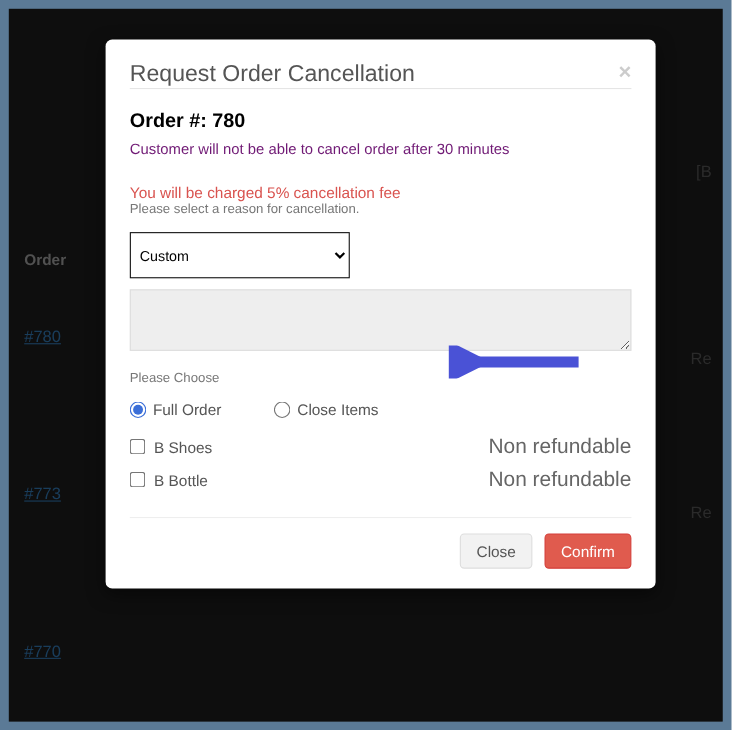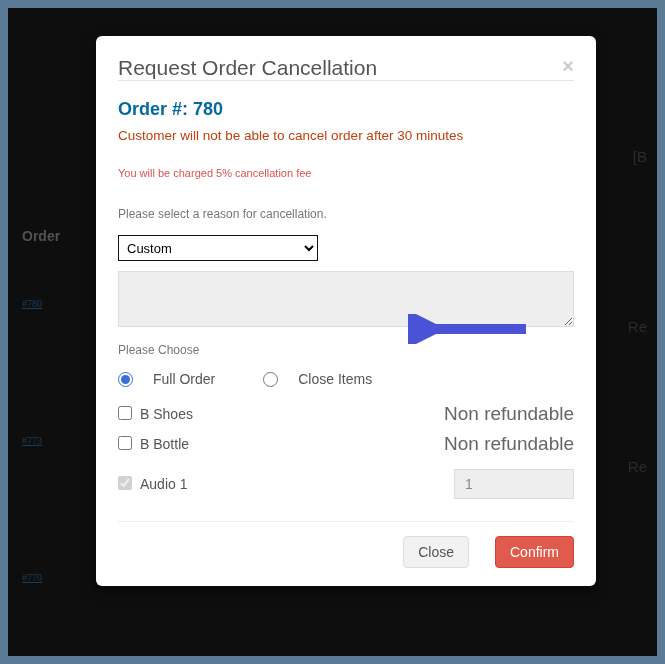--- a/index.html
+++ b/index.html
@@ -20,24 +20,23 @@
   .bg-table-hint {
     position: absolute;
     left: 14px; top: 220px;
     color: #a3a3a3;
     font-size: 14px;
     font-weight: 600;
   }
   .bg-order-link {
     color: #337ab7;
     text-decoration: underline;
-    font-size: 10px;
+    font-size: 15px;
     margin-bottom: 52px;
     display: block;
-    font-family: Liberation Serif, serif;
   }
   .bg-side {
     position: absolute;
     left: 14px; top: 290px;
     display: flex; flex-direction: column;
   }
   .bg-side span { margin-bottom: 74px; }
   .bg-right1 { position:absolute; right:10px; top:310px; color:#555; font-size:15px;}
   .bg-right2 { position:absolute; right:10px; top:450px; color:#555; font-size:15px;}
   .bg-right0 { position:absolute; right:10px; top:140px; color:#555; font-size:15px;}
@@ -72,46 +71,45 @@
     color: #ccc;
     font-size: 20px;
     line-height: 1;
     cursor: pointer;
     background: none; border: none;
     font-weight: bold;
   }
   .order-heading {
     font-size: 18px;
     font-weight: 700;
-    color: #0369a1;
+    color: #000000;
     margin-bottom: 8px;
   }
   .order-sub {
     font-size: 13.5px;
-    color: #c2410c;
+    color: #701a75;
     margin-bottom: 24px;
   }
   .fee-warning {
     color: #d9534f;
-    font-size: 11px;
-    margin-bottom: 28px;
+    font-size: 14px;
   }
   .section-label {
     font-size: 12px;
     font-weight: 300;
     color: #777;
     margin-bottom: 14px;
   }
   .select-row {
     position: relative;
     margin-bottom: 10px;
   }
   select.reason {
     width: 200px;
-    height: 26px;
+    height: 42px;
     font-size: 13px;
     border: 1px solid #111;
     background: #fff;
     padding: 2px 4px;
   }
   .arrow-annot {
     position: absolute;
     left: 312px;
     top: 278px;
     pointer-events: none;
@@ -126,42 +124,42 @@
     font-size: 13px;
     padding: 6px;
   }
   .radio-row {
     display: flex;
     gap: 48px;
     margin: 8px 0 12px 0;
     font-size: 14px;
     color: #555;
   }
-  .radio-row label { display: flex; align-items: center; gap: 20px; cursor: pointer;}
+  .radio-row label { display: flex; align-items: center; gap: 6px; cursor: pointer;}
   input[type=radio]{ accent-color:#3b6fd8; width:15px;height:15px;}
   .item-row {
     display: flex;
     align-items: center;
     justify-content: space-between;
     padding: 4px 0;
     font-size: 14px;
     color: #555;
   }
   .item-left { display: flex; align-items: flex-start; gap: 8px;}
   .item-left input[type=checkbox]{ width:14px;height:14px;}
   .nonref { color:#666; font-size:19px;}
   .qty-box {
     width: 120px; height:30px;
     background:#eee; border:1px solid #ddd;
     display:flex; align-items:center; padding:0 10px;
     color:#888; font-size:14px;
   }
   .hr { border: none; border-top: 1px solid #eee; margin: 18px 0 14px 0;}
   .modal-footer {
-    display:flex; justify-content:flex-end; gap:26px;
+    display:flex; justify-content:flex-end; gap:11px;
   }
   .btn {
     border-radius: 4px;
     padding: 7px 14px;
     font-size: 14px;
     cursor: pointer;
     border: 1px solid transparent;
   }
   .btn-default {
     background: #f2f2f2;
@@ -241,27 +239,20 @@
     </div>
 
     <div class="item-row">
       <div class="item-left">
         <input type="checkbox" style="">
         <span>B Bottle</span>
       </div>
       <span class="nonref">Non refundable</span>
     </div>
 
-    <div class="item-row" style="margin-top:6px;">
-      <div class="item-left">
-        <input type="checkbox" checked="" disabled="" style="">
-        <span>Audio 1</span>
-      </div>
-      <div class="qty-box">1</div>
-    </div>
 
     <hr class="hr">
 
     <div class="modal-footer">
       <button class="btn btn-default">Close</button>
       <button class="btn btn-danger">Confirm</button>
     </div>
 
     <svg class="arrow-annot" width="130" height="30">
       <defs>

